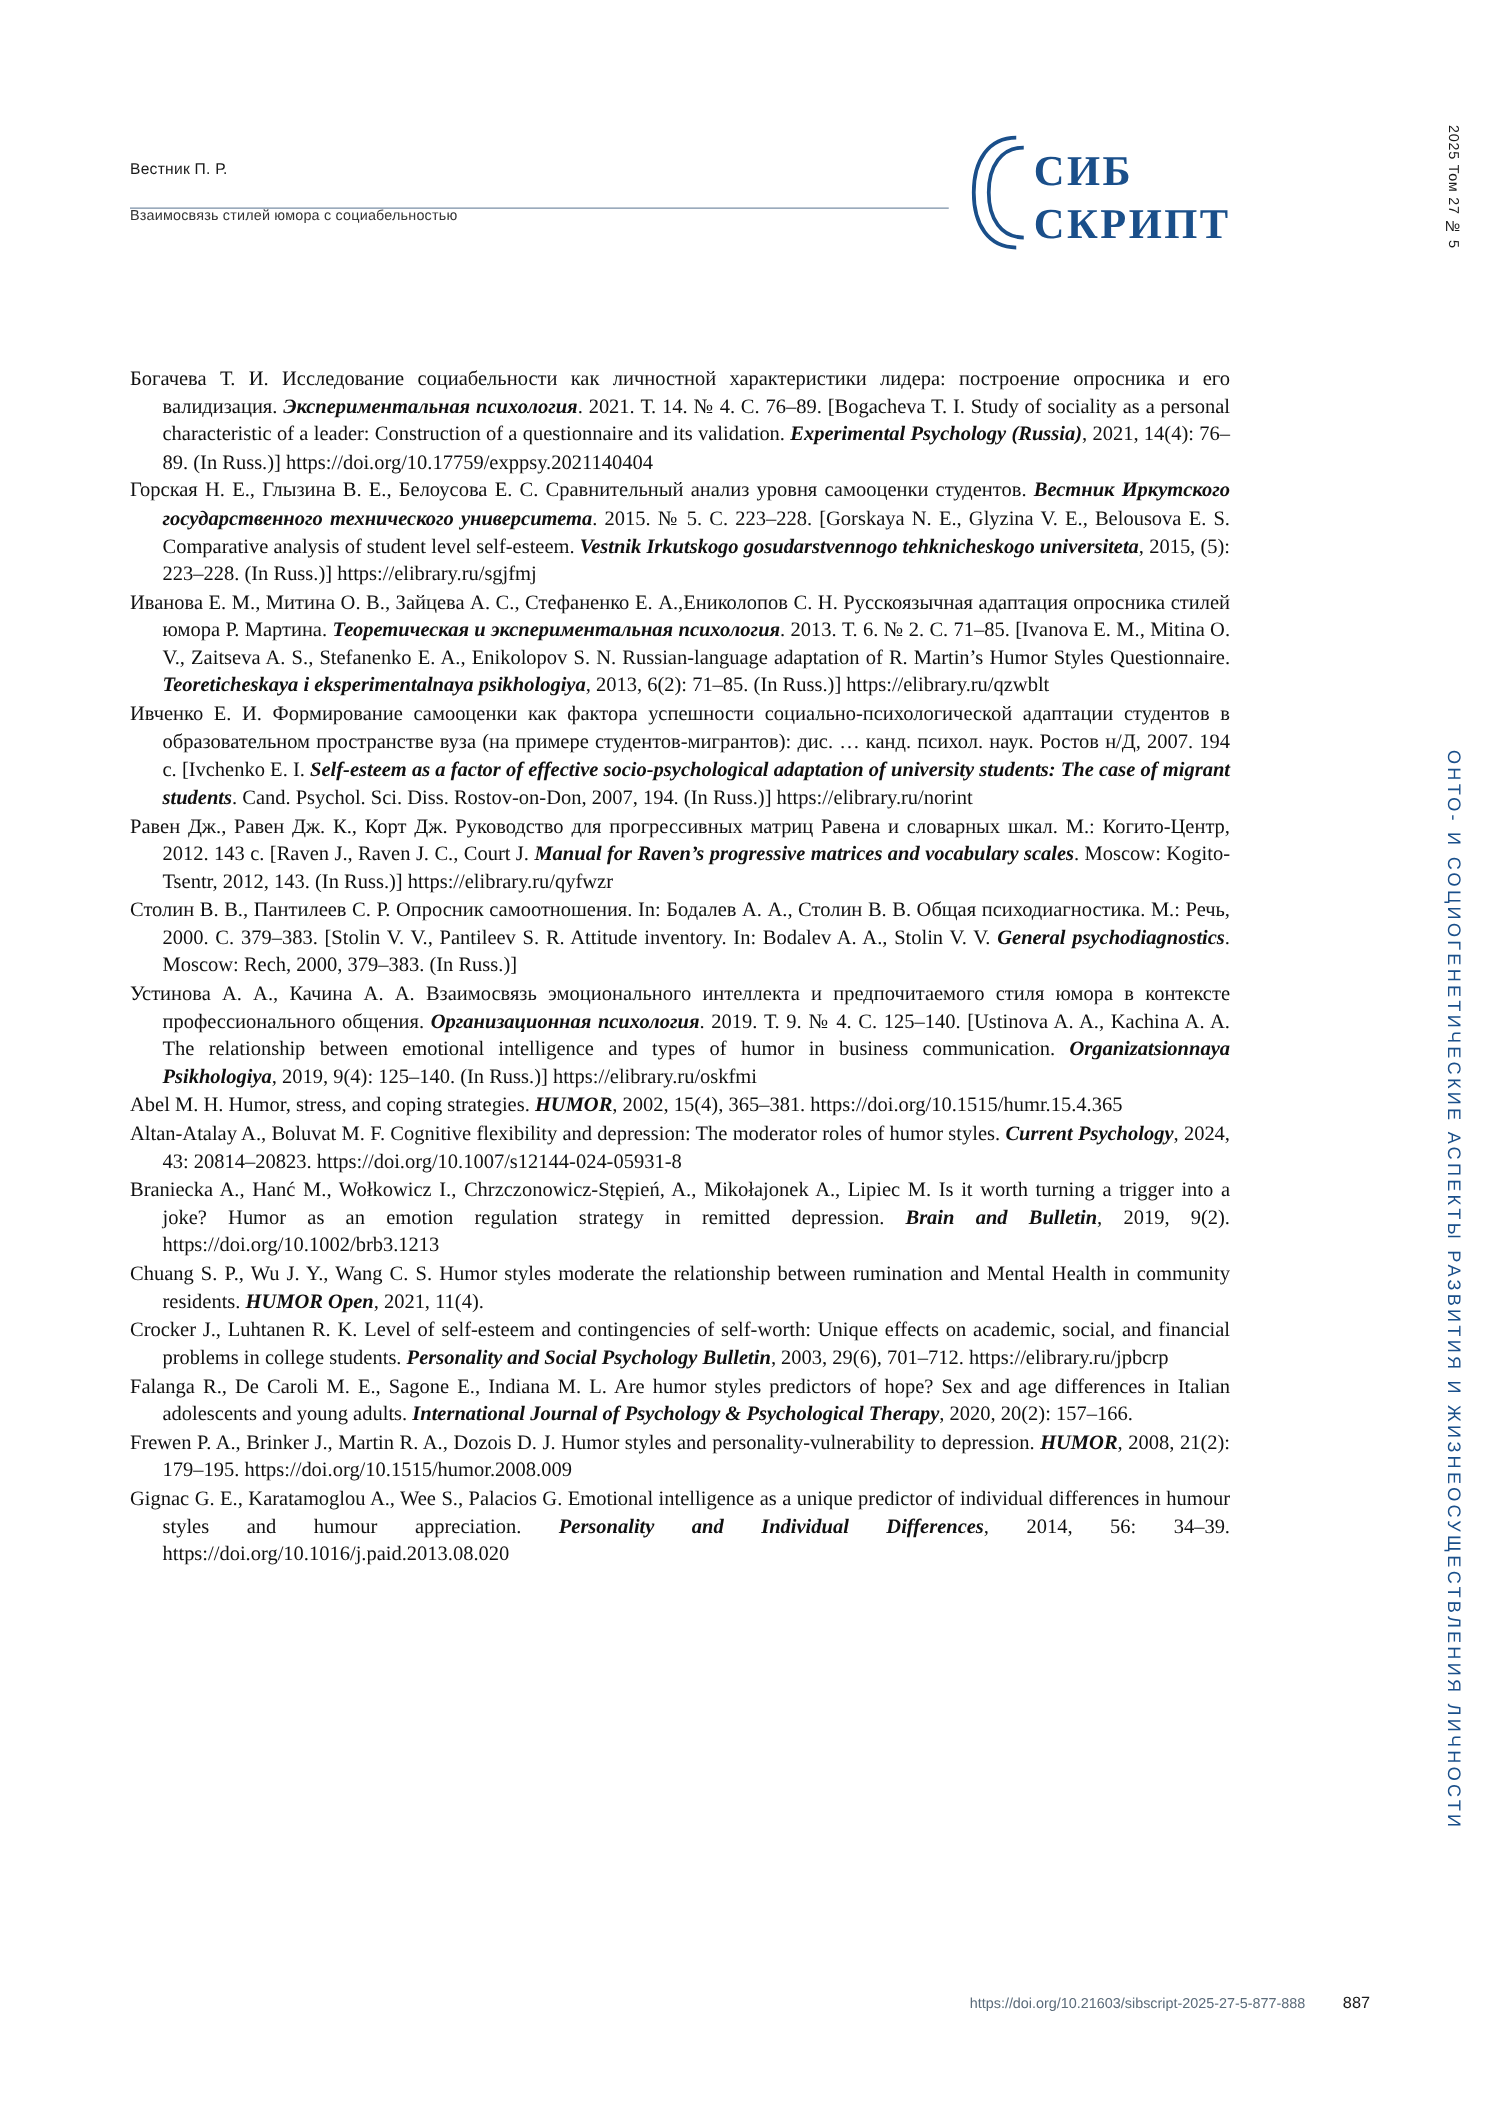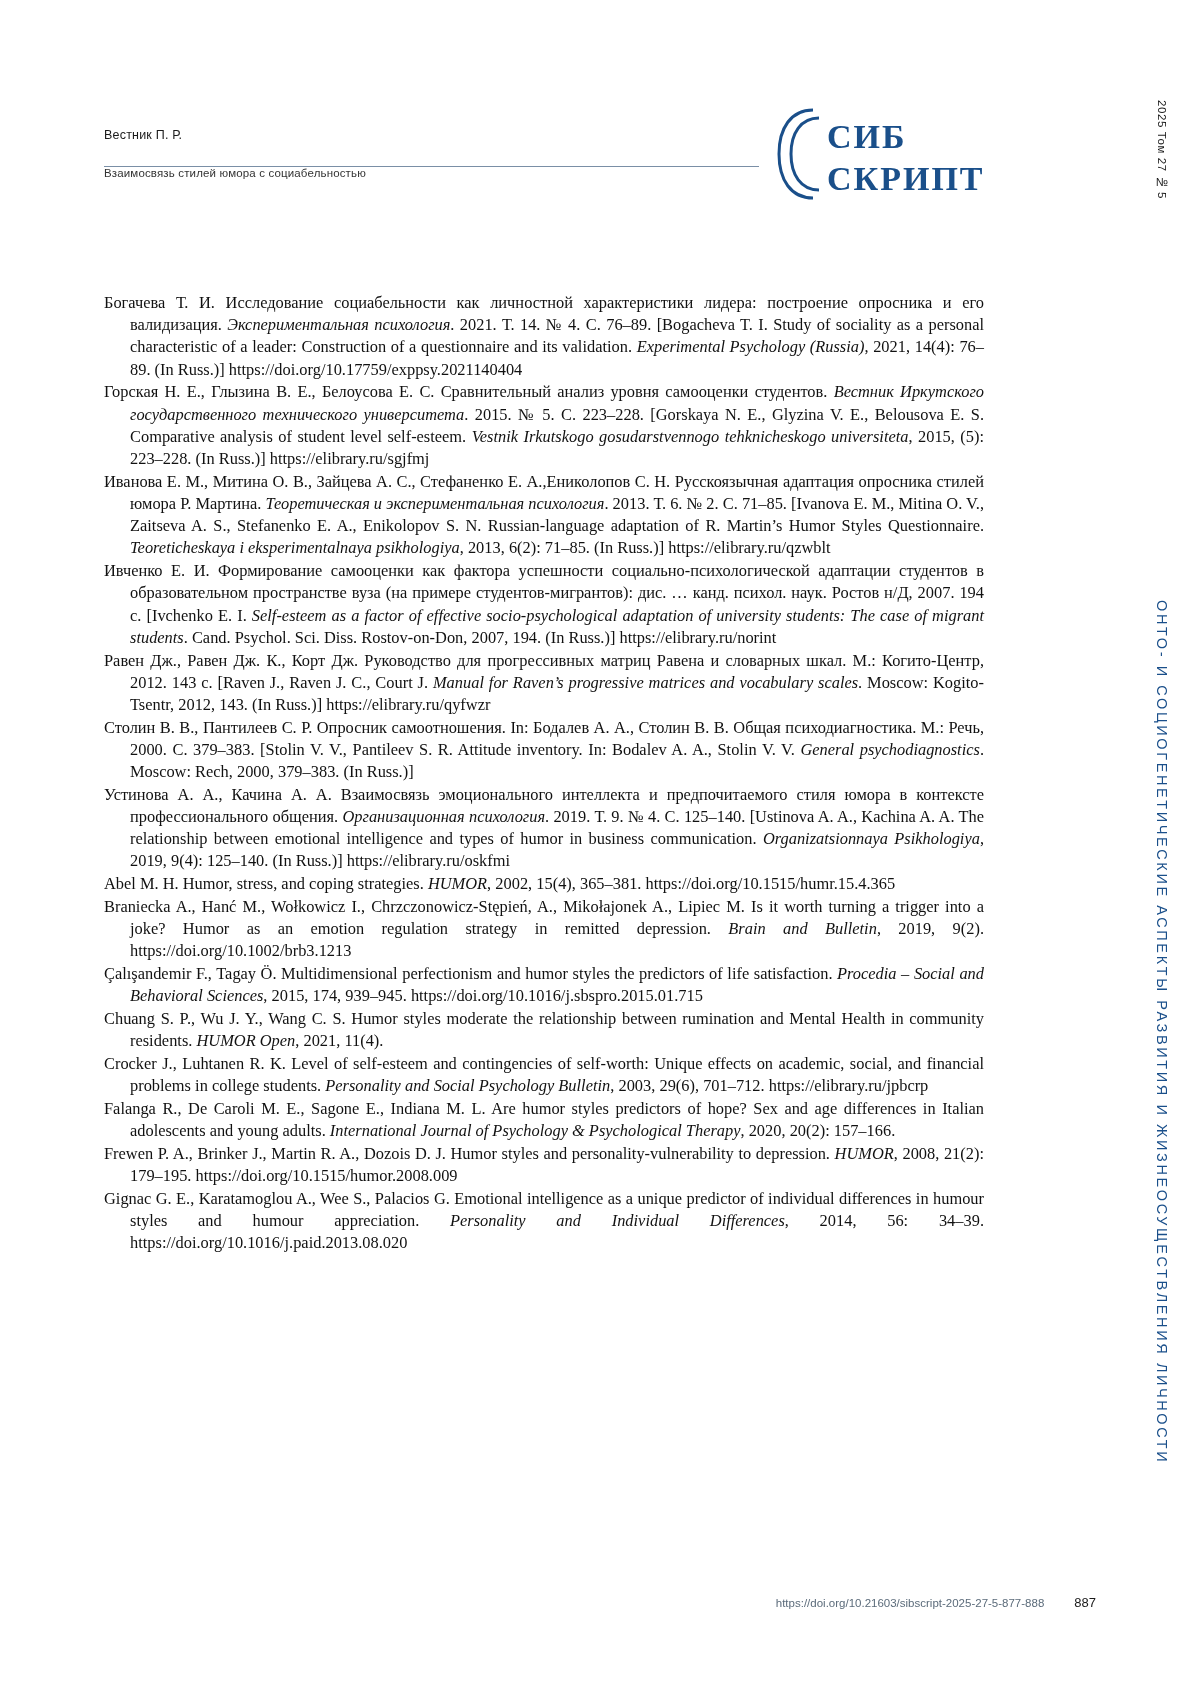--- a/index.html
+++ b/index.html
@@ -99,21 +99,21 @@
   .ref {
     font-size: 16.4px;
     line-height: 1.355;
     text-align: justify;
     text-indent: 0;
     padding-left: 26px;
     text-indent: -26px;
     margin-bottom: 0.5px;
     hyphens: manual;
   }
-  .ref i { font-style: italic; }
+  .ref i { font-style: italic; font-weight: bold; }
 
   
   .footer {
     position: absolute;
     left: 0;
     right: 0;
     bottom: 86px;
     text-align: right;
     padding-right: 104px;
   }
@@ -156,22 +156,22 @@
 
   <div class="refs">
     <div class="ref">Богачева Т. И. Исследование социабельности как личностной характеристики лидера: построение опросника и его валидизация. <i>Экспериментальная психология</i>. 2021. Т. 14. № 4. С. 76–89. [Bogacheva T. I. Study of sociality as a personal characteristic of a leader: Construction of a questionnaire and its validation. <i>Experimental Psychology (Russia)</i>, 2021, 14(4): 76–89. (In Russ.)] https://doi.org/10.17759/exppsy.2021140404</div>
     <div class="ref">Горская Н. Е., Глызина В. Е., Белоусова Е. С. Сравнительный анализ уровня самооценки студентов. <i>Вестник Иркутского государственного технического университета</i>. 2015. № 5. С. 223–228. [Gorskaya N. E., Glyzina V. E., Belousova E. S. Comparative analysis of student level self-esteem. <i>Vestnik Irkutskogo gosudarstvennogo tehknicheskogo universiteta</i>, 2015, (5): 223–228. (In Russ.)] https://elibrary.ru/sgjfmj</div>
     <div class="ref">Иванова Е. М., Митина О. В., Зайцева А. С., Стефаненко Е. А.,Ениколопов С. Н. Русскоязычная адаптация опросника стилей юмора Р. Мартина. <i>Теоретическая и экспериментальная психология</i>. 2013. Т. 6. № 2. С. 71–85. [Ivanova E. M., Mitina O. V., Zaitseva A. S., Stefanenko E. A., Enikolopov S. N. Russian-language adaptation of R. Martin’s Humor Styles Questionnaire. <i>Teoreticheskaya i eksperimentalnaya psikhologiya</i>, 2013, 6(2): 71–85. (In Russ.)] https://elibrary.ru/qzwblt</div>
     <div class="ref">Ивченко Е. И. Формирование самооценки как фактора успешности социально-психологической адаптации студентов в образовательном пространстве вуза (на примере студентов-мигрантов): дис. … канд. психол. наук. Ростов н/Д, 2007. 194 с. [Ivchenko E. I. <i>Self-esteem as a factor of effective socio-psychological adaptation of university students: The case of migrant students</i>. Cand. Psychol. Sci. Diss. Rostov-on-Don, 2007, 194. (In Russ.)] https://elibrary.ru/norint</div>
     <div class="ref">Равен Дж., Равен Дж. К., Корт Дж. Руководство для прогрессивных матриц Равена и словарных шкал. М.: Когито-Центр, 2012. 143 с. [Raven J., Raven J. C., Court J. <i>Manual for Raven’s progressive matrices and vocabulary scales</i>. Moscow: Kogito-Tsentr, 2012, 143. (In Russ.)] https://elibrary.ru/qyfwzr</div>
     <div class="ref">Столин В. В., Пантилеев С. Р. Опросник самоотношения. In: Бодалев А. А., Столин В. В. Общая психодиагностика. М.: Речь, 2000. С. 379–383. [Stolin V. V., Pantileev S. R. Attitude inventory. In: Bodalev A. A., Stolin V. V. <i>General psychodiagnostics</i>. Moscow: Rech, 2000, 379–383. (In Russ.)]</div>
     <div class="ref">Устинова А. А., Качина А. А. Взаимосвязь эмоционального интеллекта и предпочитаемого стиля юмора в контексте профессионального общения. <i>Организационная психология</i>. 2019. Т. 9. № 4. С. 125–140. [Ustinova A. A., Kachina A. A. The relationship between emotional intelligence and types of humor in business communication. <i>Organizatsionnaya Psikhologiya</i>, 2019, 9(4): 125–140. (In Russ.)] https://elibrary.ru/oskfmi</div>
     <div class="ref">Abel M. H. Humor, stress, and coping strategies. <i>HUMOR</i>, 2002, 15(4), 365–381. https://doi.org/10.1515/humr.15.4.365</div>
+    <div class="ref">Altan-Atalay A., Boluvat M. F. Cognitive flexibility and depression: The moderator roles of humor styles. <i>Current Psychology</i>, 2024, 43: 20814–20823. https://doi.org/10.1007/s12144-024-05931-8</div>
     <div class="ref">Braniecka A., Hanć M., Wołkowicz I., Chrzczonowicz-Stępień, A., Mikołajonek A., Lipiec M. Is it worth turning a trigger into a joke? Humor as an emotion regulation strategy in remitted depression. <i>Brain and Bulletin</i>, 2019, 9(2). https://doi.org/10.1002/brb3.1213</div>
-    <div class="ref">Çalışandemir F., Tagay Ö. Multidimensional perfectionism and humor styles the predictors of life satisfaction. <i>Procedia – Social and Behavioral Sciences</i>, 2015, 174, 939–945. https://doi.org/10.1016/j.sbspro.2015.01.715</div>
     <div class="ref">Chuang S. P., Wu J. Y., Wang C. S. Humor styles moderate the relationship between rumination and Mental Health in community residents. <i>HUMOR Open</i>, 2021, 11(4).</div>
     <div class="ref">Crocker J., Luhtanen R. K. Level of self-esteem and contingencies of self-worth: Unique effects on academic, social, and financial problems in college students. <i>Personality and Social Psychology Bulletin</i>, 2003, 29(6), 701–712. https://elibrary.ru/jpbcrp</div>
     <div class="ref">Falanga R., De Caroli M. E., Sagone E., Indiana M. L. Are humor styles predictors of hope? Sex and age differences in Italian adolescents and young adults. <i>International Journal of Psychology &amp; Psychological Therapy</i>, 2020, 20(2): 157–166.</div>
     <div class="ref">Frewen P. A., Brinker J., Martin R. A., Dozois D. J. Humor styles and personality-vulnerability to depression. <i>HUMOR</i>, 2008, 21(2): 179–195. https://doi.org/10.1515/humor.2008.009</div>
     <div class="ref">Gignac G. E., Karatamoglou A., Wee S., Palacios G. Emotional intelligence as a unique predictor of individual differences in humour styles and humour appreciation. <i>Personality and Individual Differences</i>, 2014, 56: 34–39. https://doi.org/10.1016/j.paid.2013.08.020</div>
   </div>
 
   <div class="footer">
     <span class="footer-doi">https://doi.org/10.21603/sibscript-2025-27-5-877-888</span>
     <span class="footer-page">887</span>

